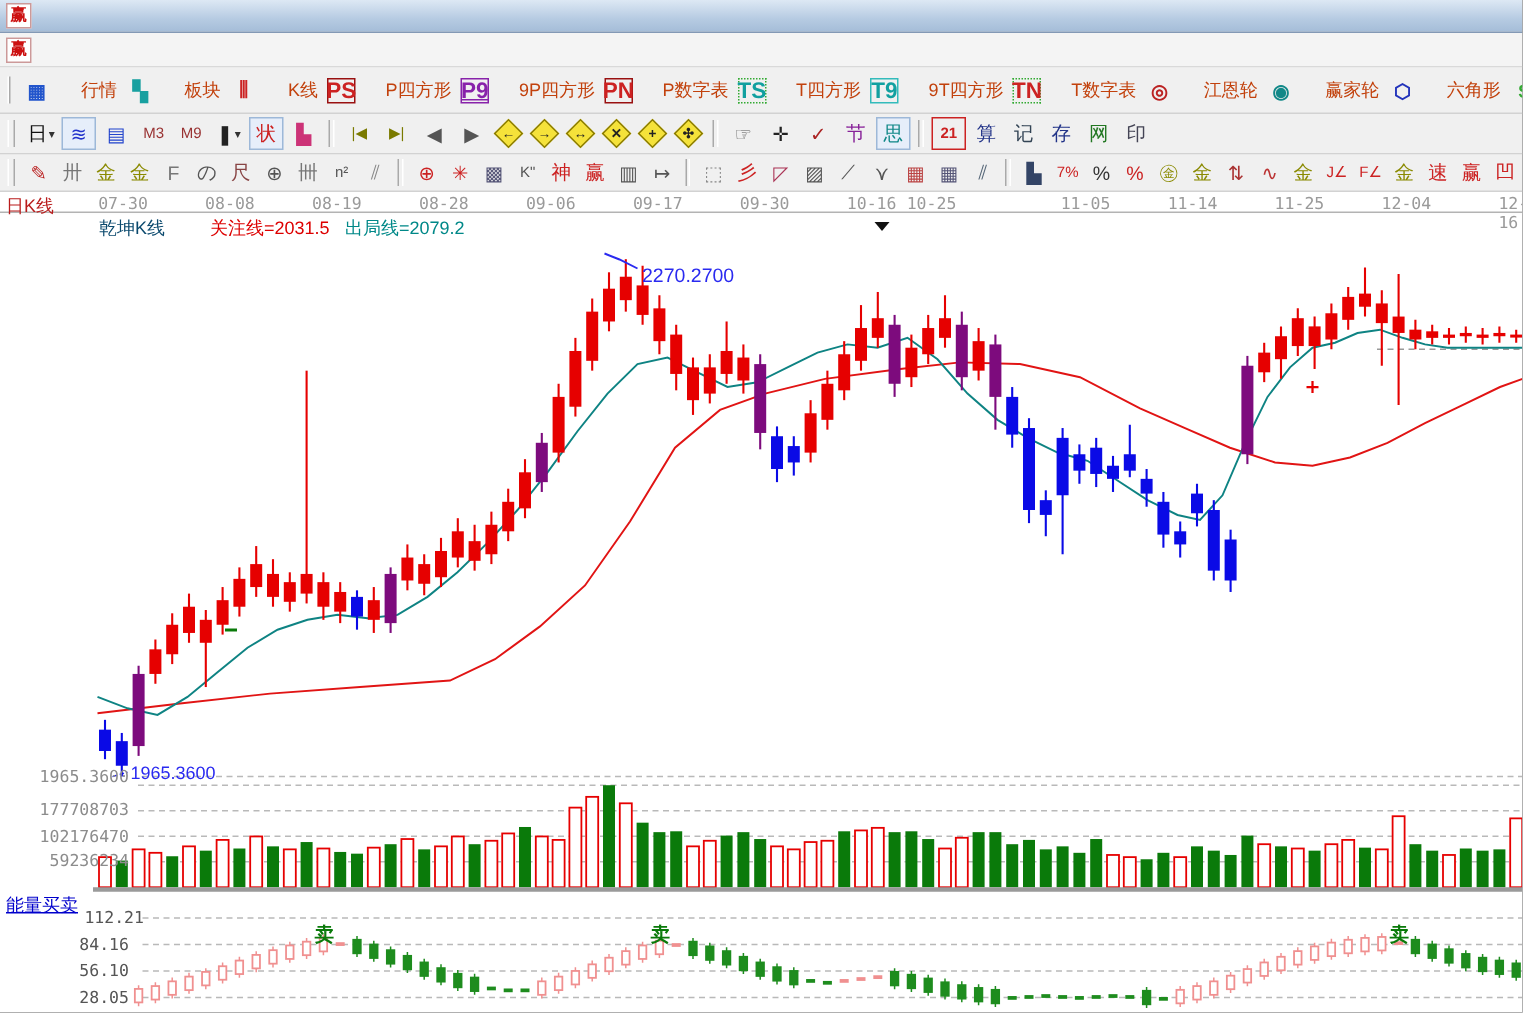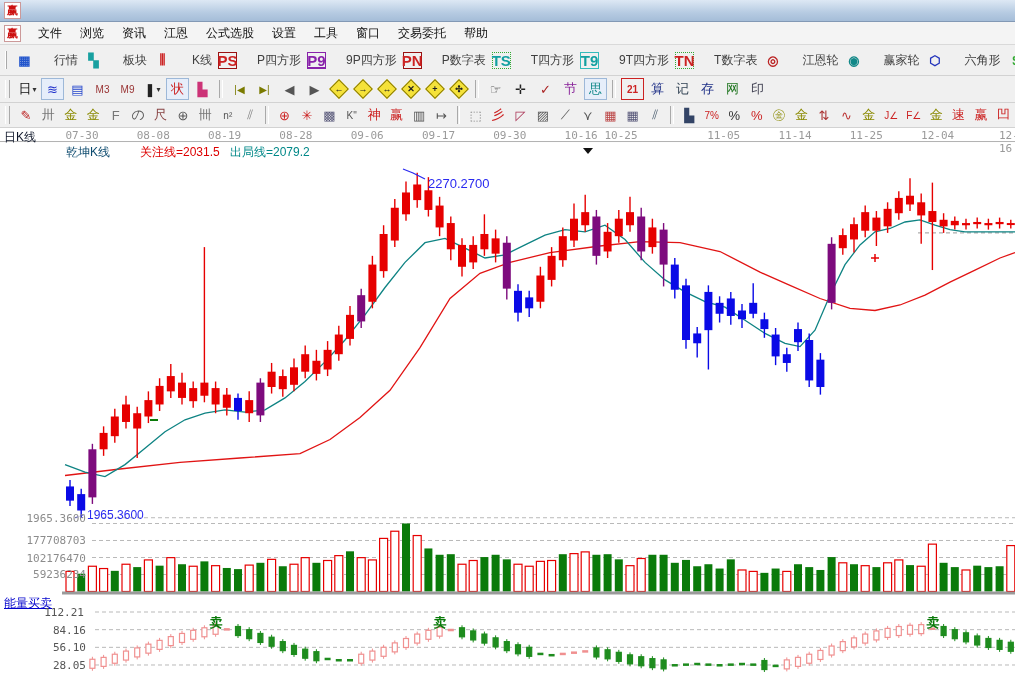--- a/index.html
+++ b/index.html
@@ -21,21 +21,21 @@
     display:flex;align-items:center;padding-left:3px;box-sizing:border-box;white-space:nowrap;}
   .tb1{top:45px;height:31px;}
   .tb2{top:76px;height:27px;}
   .tb3{top:103px;height:25px;}
   .grip{width:3px;height:18px;border-left:1px solid #fff;border-right:1px solid #a9a9a9;margin:0 5px 0 2px;}
   .sep{width:2px;height:18px;border-left:1px solid #a9a9a9;border-right:1px solid #fff;margin:0 4px;}
   .tb-item{display:flex;align-items:center;margin:0 3px;cursor:default;}
   .ic{display:inline-flex;align-items:center;justify-content:center;width:19px;height:19px;
     font-size:13px;font-weight:bold;}
   .ic.boxed{width:17px;height:15px;font-size:15px;letter-spacing:0;}
-  .tb-label{margin-left:20px;color:#404040;}
+  .tb-label{margin-left:20px;color:#c2410c;}
   .ic-sm{display:inline-flex;align-items:center;justify-content:center;width:21px;height:20px;
     font-size:13px;margin:0 1px;border:1px solid transparent;}
   .ic-sm.sel{border:1px solid #9db8d8;background:#e6eefa;}
   .dd{font-size:8px;color:#333;margin-left:1px;}
   .diamond{position:relative;width:20px;height:20px;display:inline-flex;align-items:center;justify-content:center;}
   .diamond .dshape{position:absolute;width:12px;height:12px;background:#f5e23a;border:1px solid #8a7b00;transform:rotate(45deg);}
   .diamond .dsym{position:relative;font-size:9px;font-weight:bold;color:#222;}
   
   #chart{position:absolute;left:0;top:128px;width:1015px;height:547px;background:#fff;overflow:hidden;}
   #chart svg{position:absolute;left:0;top:0;}
@@ -51,21 +51,20 @@
 <body>
 
 <div class="app">
 
   <div class="titlebar">
     <div class="logo">赢</div>
   </div>
 
   <div class="menubar">
     <div class="logo">赢</div>
-    <span id="menu-items"><span class="menu-item">文件</span><span class="menu-item">浏览</span><span class="menu-item">资讯</span><span class="menu-item">江恩</span><span class="menu-item">公式选股</span><span class="menu-item">设置</span><span class="menu-item">工具</span><span class="menu-item">窗口</span><span class="menu-item">交易委托</span><span class="menu-item">帮助</span></span>
   </div>
 
   <div class="toolbar tb1" id="toolbar-main">
       <div class="grip"></div>
       <div class="tb-item">
         <span class="ic" style="color: rgb(34, 85, 204);">▦</span>
         <span class="tb-label">行情</span>
       </div>
       <div class="tb-item">
         <span class="ic" style="color: rgb(24, 160, 160);">▚</span>
@@ -654,35 +653,35 @@
         <line x1="977.1999999999999" y1="505.46873700000003" x2="977.1999999999999" y2="519.468737" stroke="#1e8c1e" stroke-width="1"></line>
         <rect x="974.6999999999999" y="507.96873700000003" width="5" height="9" fill="#1e8c1e" stroke="#1e8c1e" stroke-width="1.2"></rect>
         <line x1="988.4" y1="507.987537" x2="988.4" y2="521.987537" stroke="#1e8c1e" stroke-width="1"></line>
         <rect x="985.9" y="510.487537" width="5" height="9" fill="#1e8c1e" stroke="#1e8c1e" stroke-width="1.2"></rect>
         <line x1="999.5999999999999" y1="509.87663699999996" x2="999.5999999999999" y2="523.876637" stroke="#1e8c1e" stroke-width="1"></line>
         <rect x="997.0999999999999" y="512.376637" width="5" height="9" fill="#1e8c1e" stroke="#1e8c1e" stroke-width="1.2"></rect>
         <line x1="1010.8" y1="511.76573699999994" x2="1010.8" y2="525.765737" stroke="#1e8c1e" stroke-width="1"></line>
         <rect x="1008.3" y="514.265737" width="5" height="9" fill="#1e8c1e" stroke="#1e8c1e" stroke-width="1.2"></rect>
       </svg>
 
-    <div class="ov" style="left:4px;top:1px;color:#0f172a;font-size:12px;">日K线</div>
+    <div class="ov" style="left:4px;top:1px;color:#b91c1c;font-size:12px;">日K线</div>
     <div class="ov" style="left:66px;top:16px;color:#0c4a6e;font-size:12px;">乾坤K线</div>
     <div class="ov" style="left:140px;top:16px;color:#dd0000;font-size:12px;">关注线=2031.5</div>
     <div class="ov" style="left:230px;top:16px;color:#008888;font-size:12px;">出局线=2079.2</div>
     <div class="ov" style="left:428px;top:48px;color:#2a2af0;font-size:13px;">2270.2700</div>
     <div class="ov" style="left:87px;top:380px;color:#2a2af0;font-size:12px;">1965.3600</div>
     <div class="ov num rnum" style="left:2px;top:390px;">1965.3600</div>
     <div id="vol-labels">
         <div class="ov num rnum" style="left: 2px; top: 412.499px;">177708703</div>
         <div class="ov num rnum" style="left: 2px; top: 429.501px;">102176470</div>
         <div class="ov num rnum" style="left: 2px; top: 446.499px;">59236234</div>
       </div>
     <div class="ov" style="left:4px;top:467px;color:#0000cc;font-size:12px;text-decoration:underline;text-align:right;">能量买卖</div>
     <div id="ind-labels">
-        <div class="ov num rnum" style="left: 0; top: 484px; color: rgb(85, 85, 85);">112.21</div>
+        <div class="ov num rnum" style="left: 12px; top: 484px; color: rgb(85, 85, 85);">112.21</div>
         <div class="ov num rnum" style="left: 2px; top: 501.663px; color: rgb(85, 85, 85);">84.16</div>
         <div class="ov num rnum" style="left: 2px; top: 519.332px; color: rgb(85, 85, 85);">56.10</div>
         <div class="ov num rnum" style="left: 2px; top: 536.996px; color: rgb(85, 85, 85);">28.05</div>
       </div>
     <div id="sell-labels">
         <div class="sell-lbl" style="left: 209.6px; top: 486px;">卖</div>
         <div class="sell-lbl" style="left: 433.6px; top: 486px;">卖</div>
         <div class="sell-lbl" style="left: 926.4px; top: 486px;">卖</div>
       </div>
   </div>

